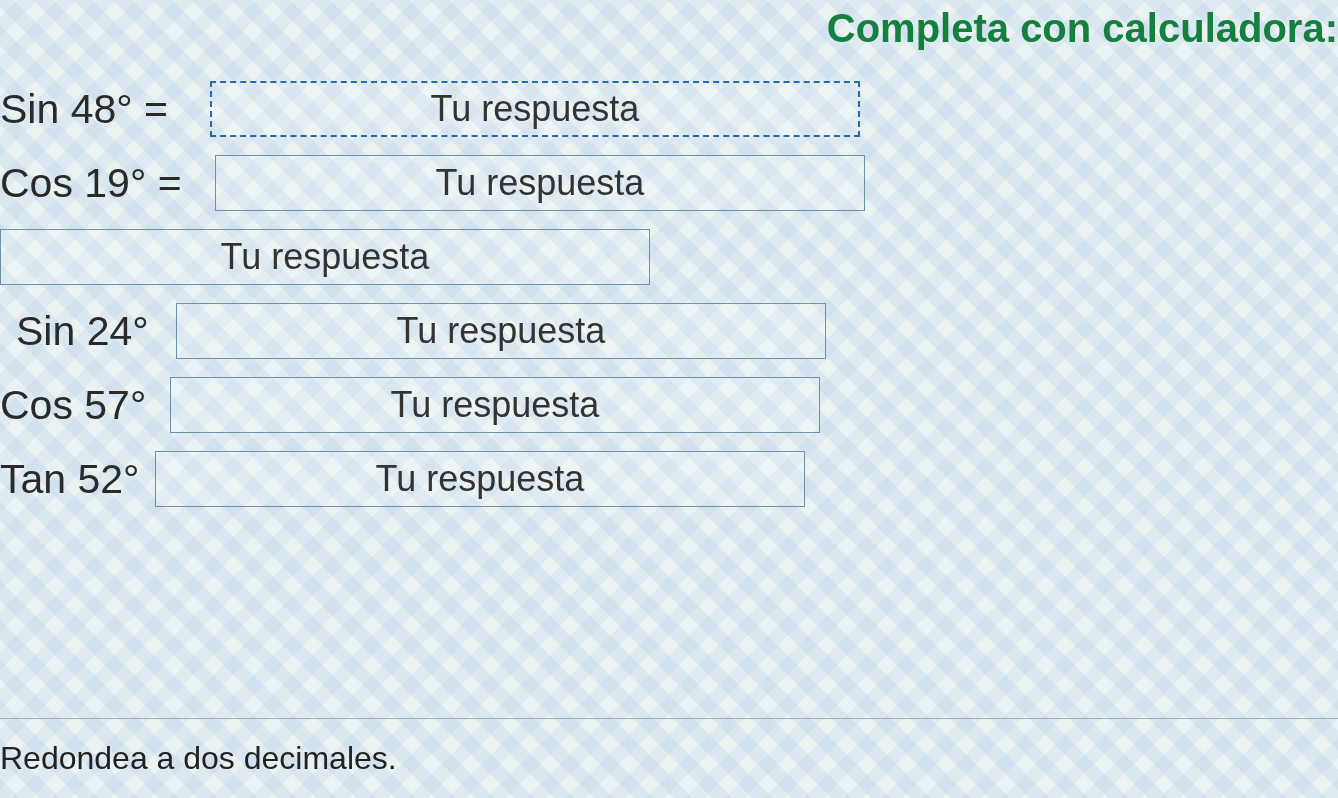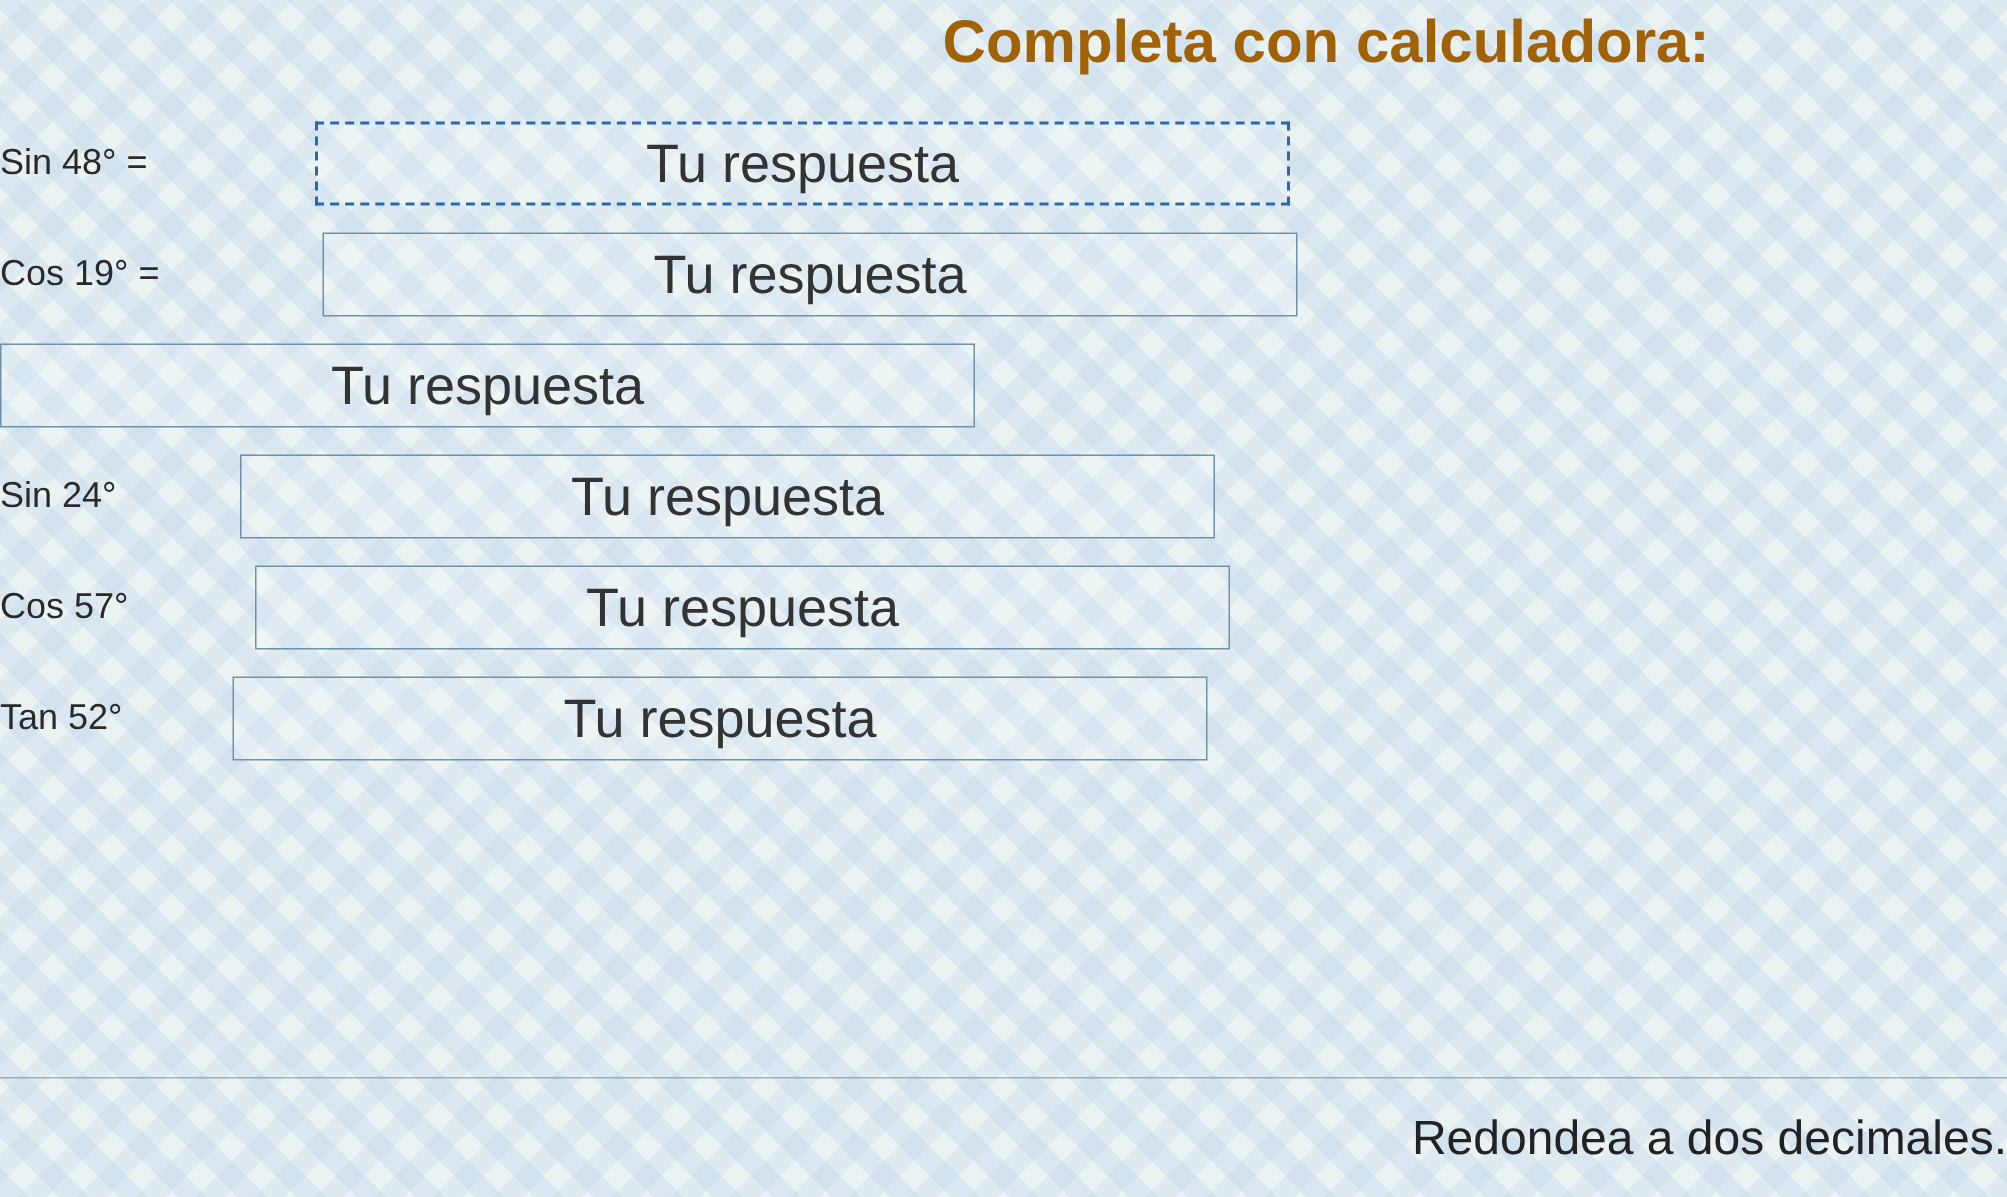--- a/index.html
+++ b/index.html
@@ -11,36 +11,36 @@
     background: #eaf2f2;
     background-image:
       repeating-linear-gradient(45deg, rgba(170,200,235,0.25) 0 14px, rgba(255,255,255,0) 14px 28px),
       repeating-linear-gradient(-45deg, rgba(170,200,235,0.18) 0 14px, rgba(255,255,255,0) 14px 28px);
     color: #222;
     overflow: hidden;
   }
   .title {
     font-size: 40px;
     font-weight: 700;
-    text-align: center;
+    text-align: right;
     padding: 6px 0 30px 430px;
-    color: #a16207;
+    color: #15803d;
   }
   .rows {
     display: flex;
     flex-direction: column;
     gap: 18px;
     padding-left: 0;
   }
   .row {
     display: flex;
     align-items: center;
   }
   .label {
-    font-size: 24px;
+    font-size: 41px;
     color: #2a2a2a;
     padding-left: 0;
     white-space: pre;
   }
   .answer-box {
     border: 1px solid #6f92a8;
     background: rgba(255,255,255,0.15);
     height: 56px;
     display: flex;
     align-items: center;
@@ -57,21 +57,21 @@
     top: 718px;
     left: 0;
     width: 1338px;
     border-top: 1px solid rgba(100,120,130,0.5);
   }
   .footer {
     position: absolute;
     top: 740px;
     left: 0;
     width: 1338px;
-    text-align: right;
+    text-align: left;
     font-size: 32px;
     color: #222;
   }
 </style>
 </head>
 <body>
 
 <div class="title">Completa con calculadora:</div>
 
 <div class="rows" id="rows-container">
@@ -80,21 +80,21 @@
       <div class="answer-box focused" style="width: 650px;">Tu respuesta</div>
     </div>
     <div class="row">
       <div class="label" style="width: 215px;">Cos 19° = </div>
       <div class="answer-box" style="width: 650px;">Tu respuesta</div>
     </div>
     <div class="row">
       <div class="answer-box" style="width: 650px;">Tu respuesta</div>
     </div>
     <div class="row">
-      <div class="label" style="width: 160px;">Sin 24°</div>
+      <div class="label" style="width: 160px; margin-left: 16px;">Sin 24°</div>
       <div class="answer-box" style="width: 650px;">Tu respuesta</div>
     </div>
     <div class="row">
       <div class="label" style="width: 170px;">Cos 57°</div>
       <div class="answer-box" style="width: 650px;">Tu respuesta</div>
     </div>
     <div class="row">
       <div class="label" style="width: 155px;">Tan 52°</div>
       <div class="answer-box" style="width: 650px;">Tu respuesta</div>
     </div>

